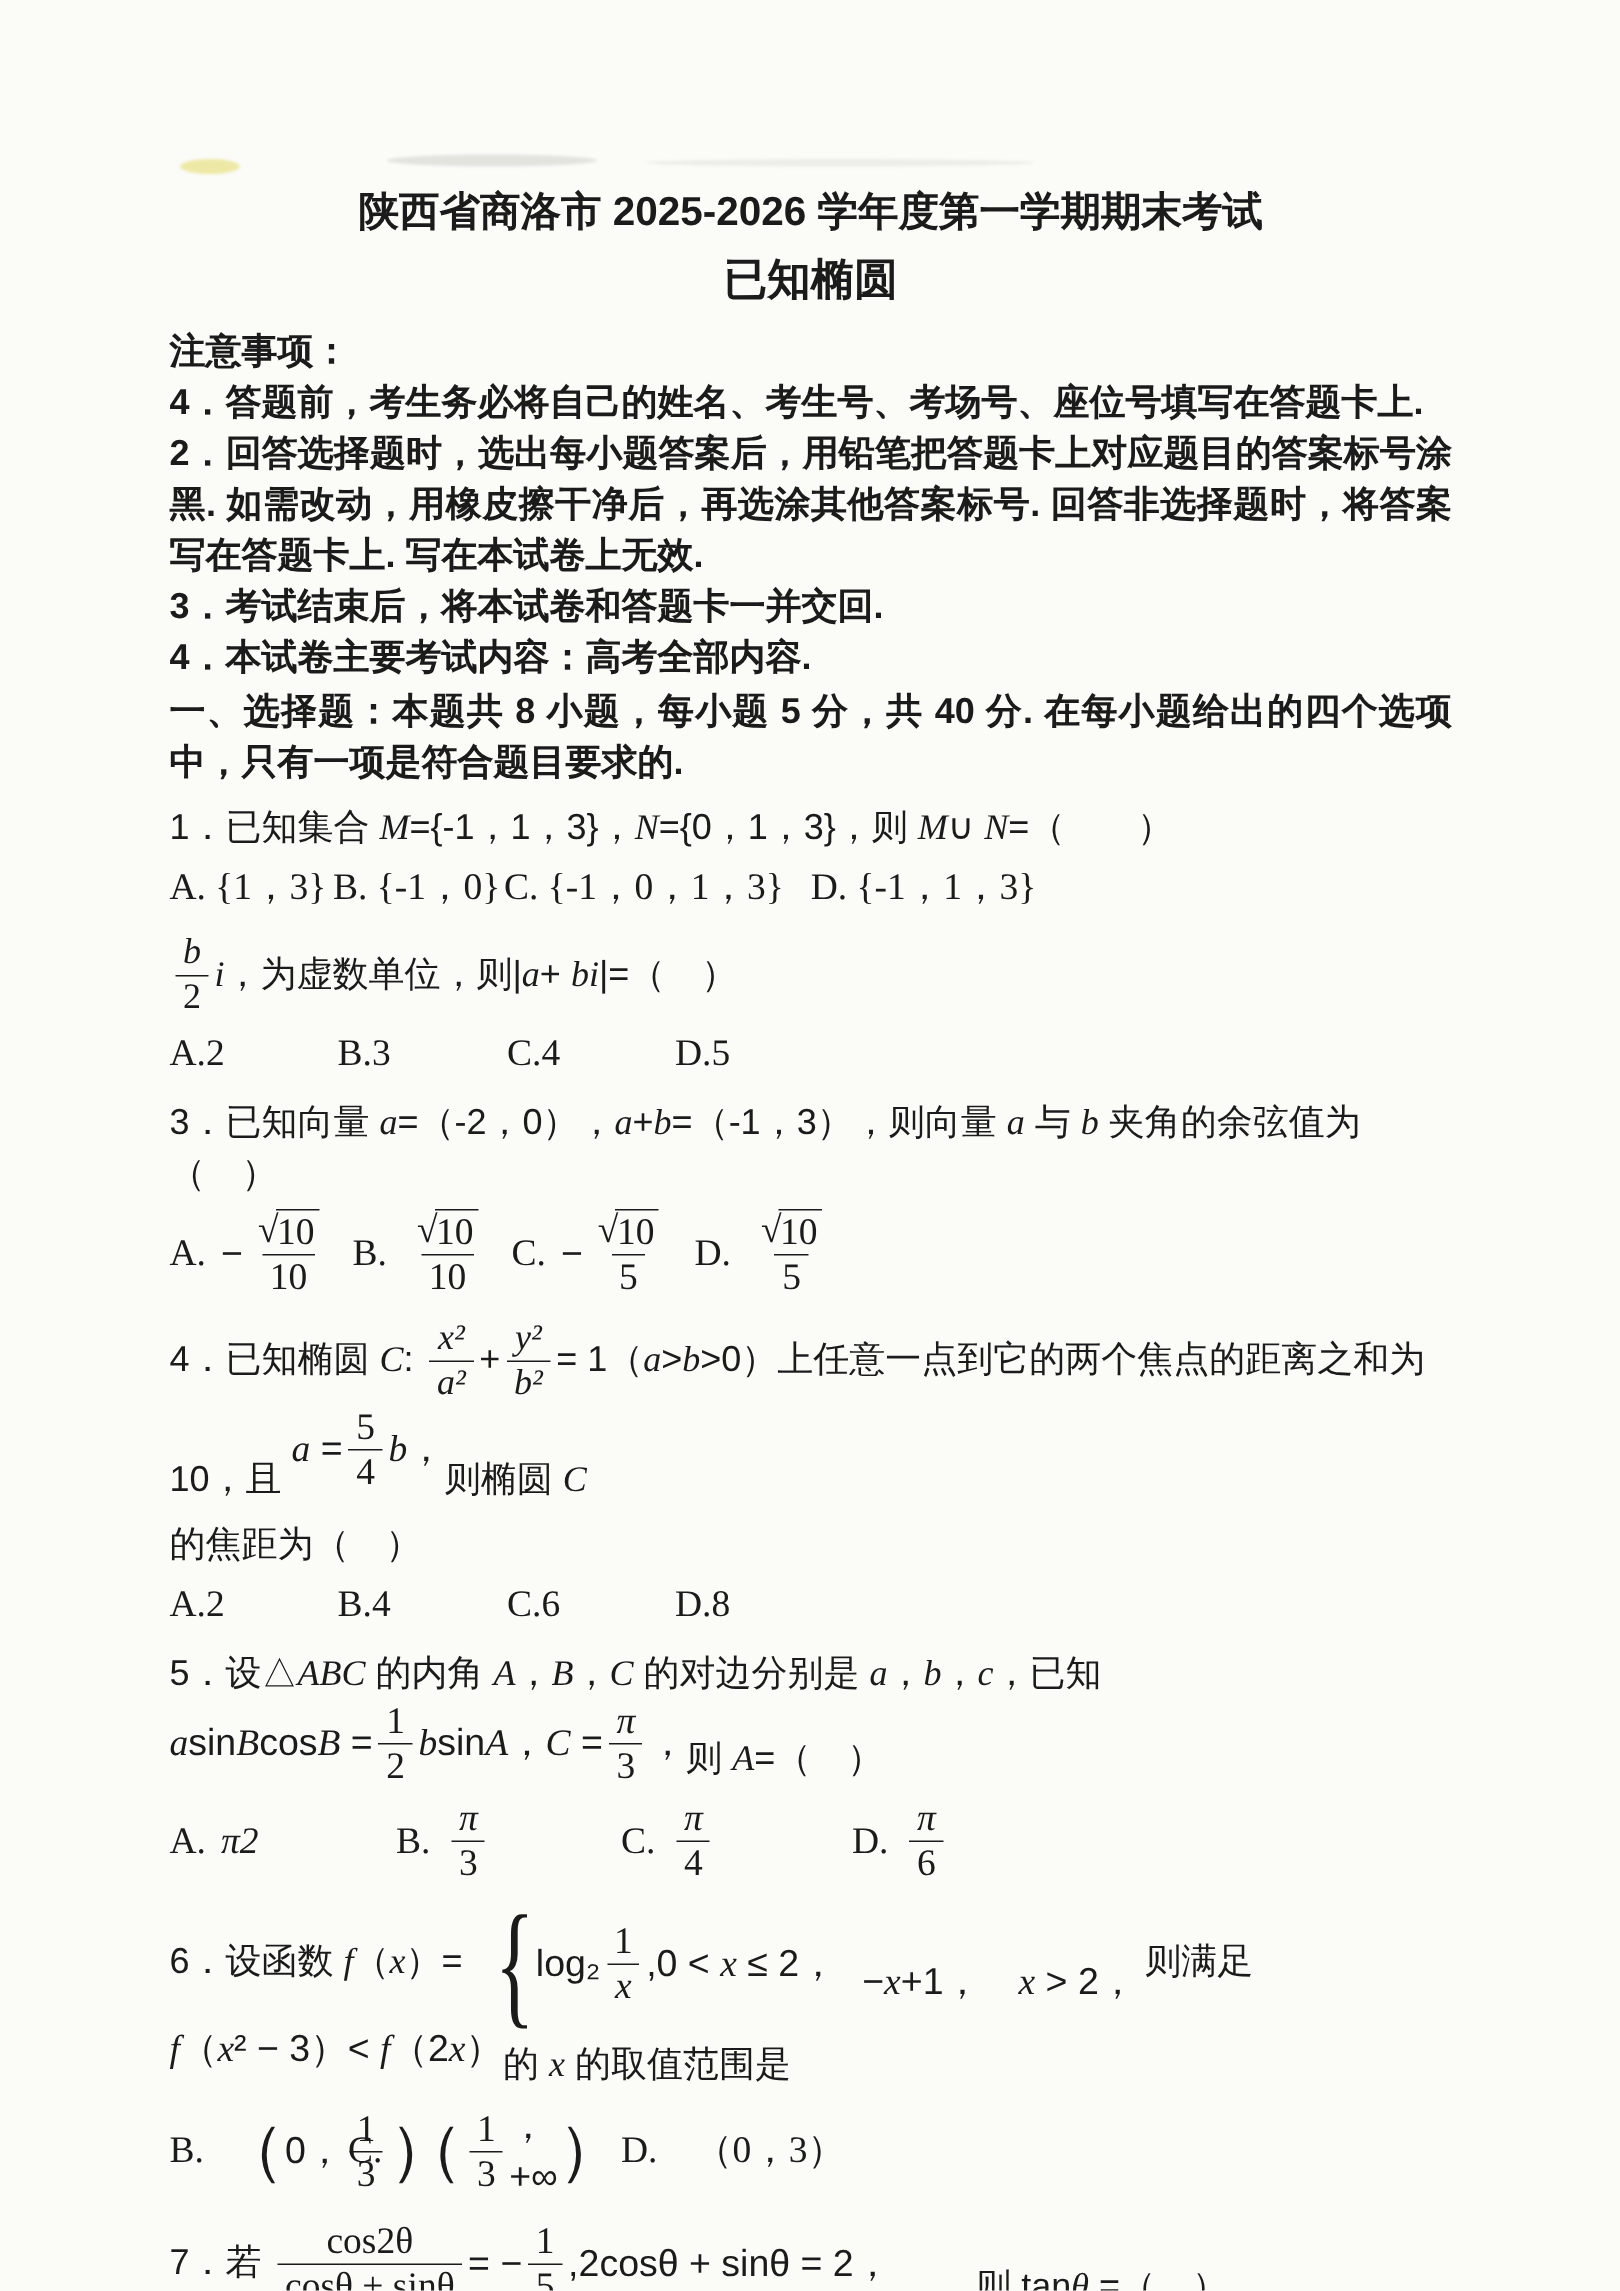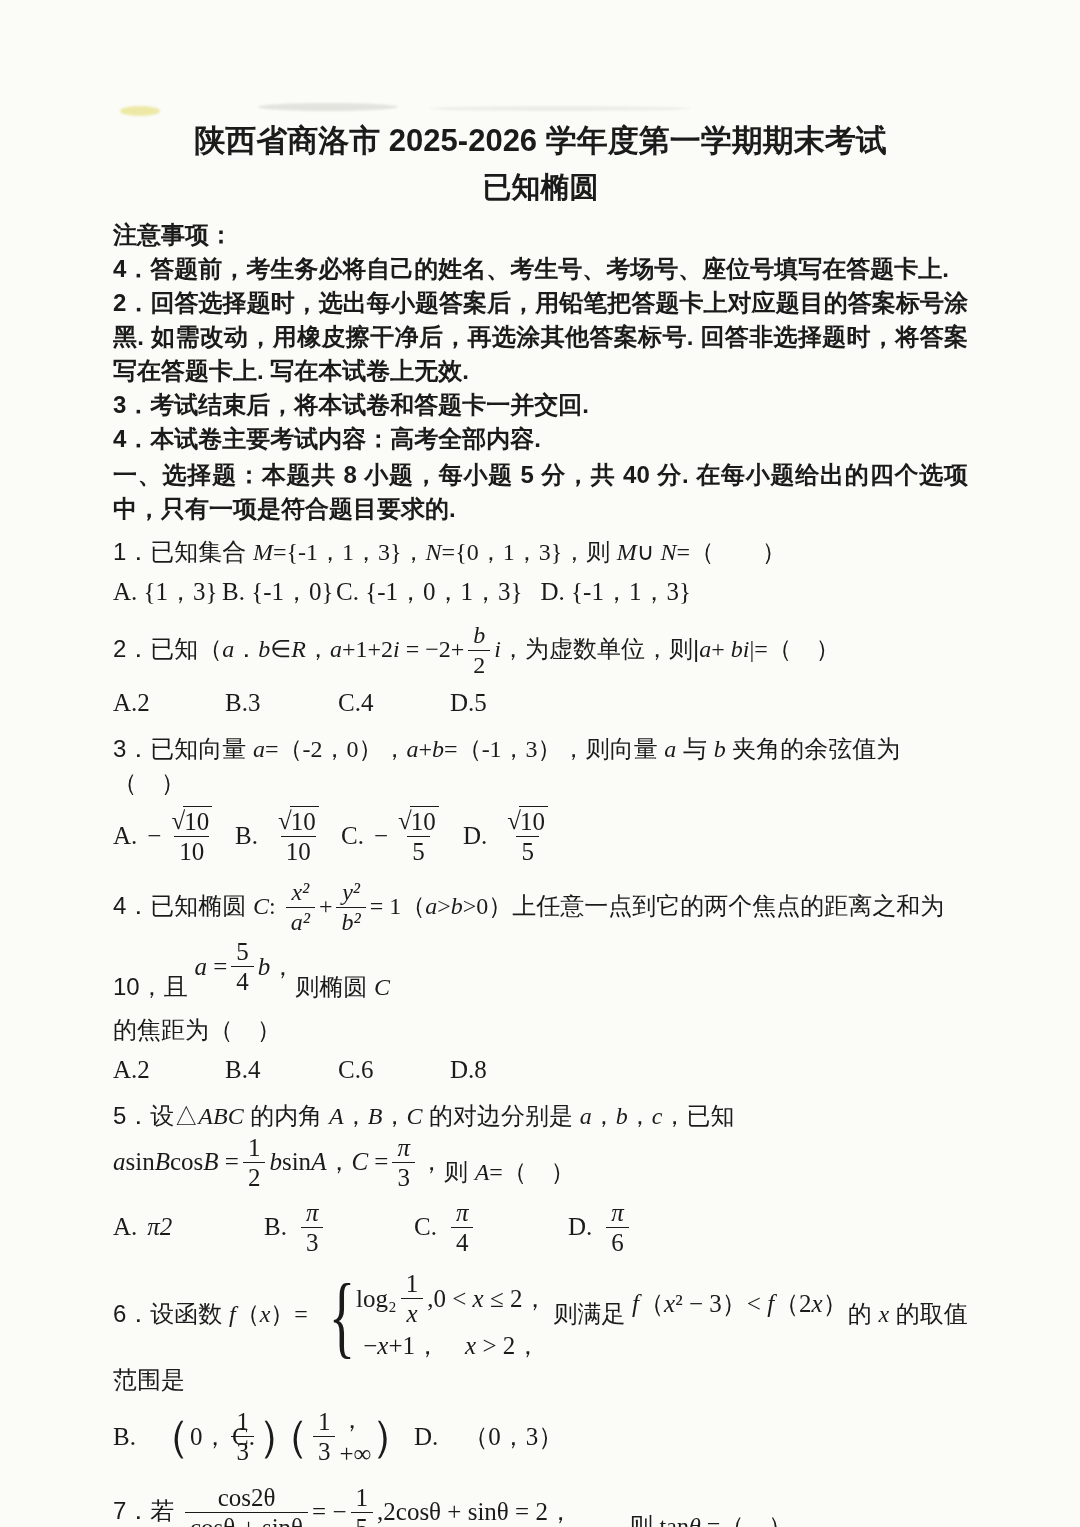--- a/index.html
+++ b/index.html
@@ -7,46 +7,46 @@
     position:relative;
     width:1080px;height:1527px;
     box-sizing:border-box;
     background:#fbfbf8;
     color:#1b1b1b;
     font-family:"Liberation Sans",sans-serif;
     font-size:24px;line-height:34px;
     padding:118px 112px 0 113px;
     overflow:hidden;
   }
-  .title1{text-align:center;font-weight:bold;font-size:31px;line-height:46px;}
+  .title1{text-align:center;font-weight:bold;font-size:27px;line-height:46px;}
   .title2{text-align:center;font-weight:bold;font-size:29px;line-height:46px;margin-bottom:8px;}
   .bold{font-weight:bold;}
   .notice{text-align:justify;margin:0;}
   .sect{font-weight:bold;text-align:justify;margin:2px 0 4px;}
   .q{margin:9px 0 4px;text-align:left;}
   .run{}
   .mi{font-family:"Liberation Serif",serif;font-style:italic;}
-  .mr{font-family:Liberation Serif, serif;}
+  .mr{font-family:Liberation Sans, sans-serif;}
   .f{display:inline-flex;align-items:center;font-family:"Liberation Serif",serif;font-size:25px;vertical-align:middle;}
   .raise1{vertical-align:10px;}
   .raise2{vertical-align:20px;}
   .frac{display:inline-flex;flex-direction:column;align-items:center;text-align:center;
         vertical-align:middle;margin:0 4px;line-height:29px;font-family:"Liberation Serif",serif;}
   .frac .num{padding:0 5px;}
   .frac .den{border-top:1.6px solid #1b1b1b;padding:0 5px;}
   .sqrt{display:inline-flex;align-items:flex-start;margin:0 1px;line-height:29px;}
   .sqrt .rsign{font-family:"Liberation Serif",serif;}
   .sqrt .rx{border-top:1.6px solid #1b1b1b;padding:0 3px 0 1px;margin-left:-2px;font-family:"Liberation Serif",serif;}
   .orow{display:flex;align-items:center;margin:6px 0 12px;}
   .oc{display:flex;align-items:center;font-family:"Liberation Serif",serif;font-size:25px;}
   .oc .lab{margin-right:10px;}
   .cases{display:inline-flex;align-items:center;vertical-align:middle;margin:0 6px;}
   .brace{font-family:"Liberation Serif",serif;font-weight:400;font-size:92px;line-height:80px;
          transform:scaleX(.6);margin-right:-8px;}
-  .caselist{display:inline-flex;flex-direction:column;align-items:center;gap:0;}
+  .caselist{display:inline-flex;flex-direction:row;align-items:flex-end;gap:17px;}
   .caserow{display:inline-flex;align-items:center;font-size:25px;}
   .bp{font-family:"Liberation Serif",serif;font-size:44px;font-weight:300;line-height:20px;}
   .smudge{position:absolute;border-radius:50%;}
   .sm1{left:120px;top:106px;width:40px;height:10px;background:#e2da62;opacity:.55;filter:blur(1px);}
   .sm2{left:258px;top:103px;width:140px;height:8px;background:#d9d9d4;opacity:.7;filter:blur(1px);}
   .sm3{left:430px;top:106px;width:260px;height:5px;background:#e3e3de;opacity:.6;filter:blur(1px);}
 </style>
 </head>
 <body>
 
@@ -69,21 +69,21 @@
   <span><span class="run">1．已知集合 </span><span class="run mi">M</span><span class="run mr">={-1，1，3}，</span><span class="run mi">N</span><span class="run mr">={0，1，3}，</span><span class="run">则 </span><span class="run mi">M</span><span class="run mr">∪ </span><span class="run mi">N</span><span class="run mr">=（　　）</span></span>
 </div>
 <div class="orow">
   <span class="oc" style="width:109px">A. {1，3}</span>
   <span class="oc" style="width:114px">B. {-1，0}</span>
   <span class="oc">C. {-1，0，1，3}</span>
   <span class="oc" style="margin-left:18px">D. {-1，1，3}</span>
 </div>
 
 <div class="q">
-  <span><span class="run">2．已知（</span><span class="run mi">a</span><span class="run mr">．</span><span class="run mi">b</span><span class="run mr">∈</span><span class="run mi">R</span><span class="run">，</span><span class="run mi">a</span><span class="run mr">+1+2</span><span class="run mi">i</span><span class="run mr"> = −2+</span></span><span class="frac">
+  <span class="frac">
       <span class="num mi">b</span>
       <span class="den">2</span>
     </span><span><span class="run mi">i</span><span class="run">，为虚数单位，则|</span><span class="run mi">a</span><span class="run mr">+ </span><span class="run mi">bi</span><span class="run mr">|=（　）</span></span>
 </div>
 <div class="orow">
   <span class="oc" style="width:112px">A.2</span>
   <span class="oc" style="width:113px">B.3</span>
   <span class="oc" style="width:112px">C.4</span>
   <span class="oc">D.5</span>
 </div>

